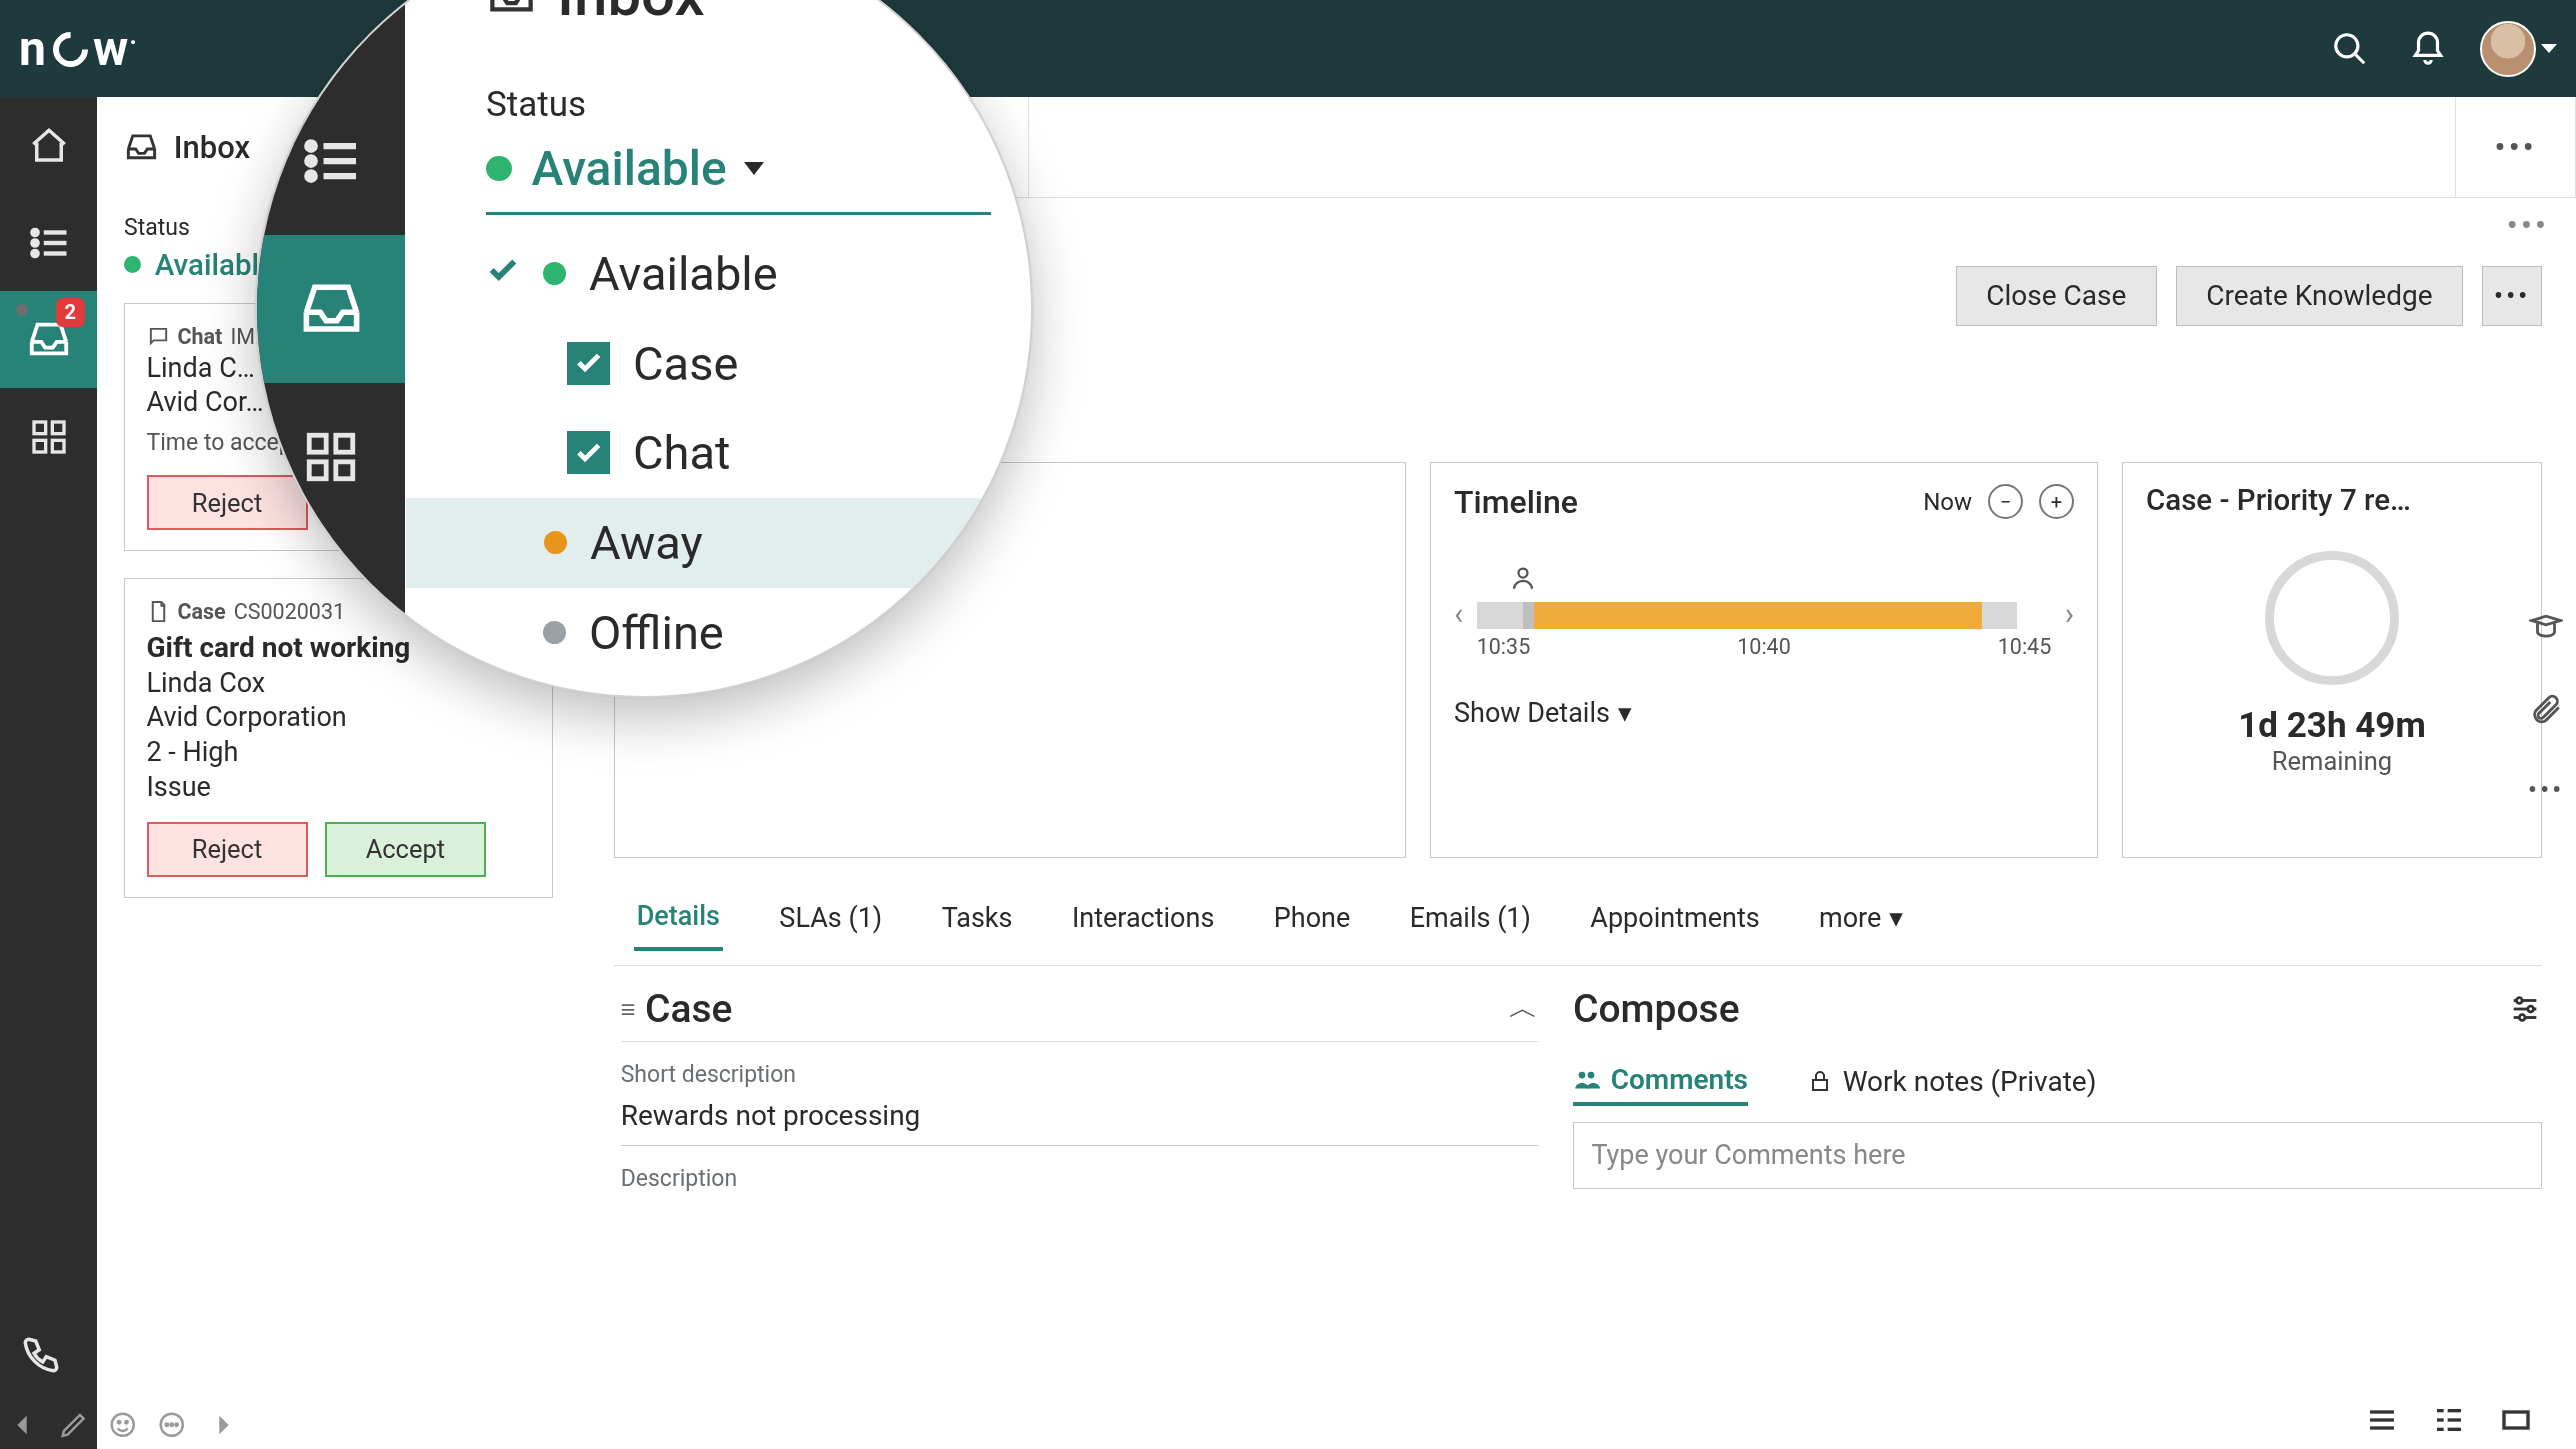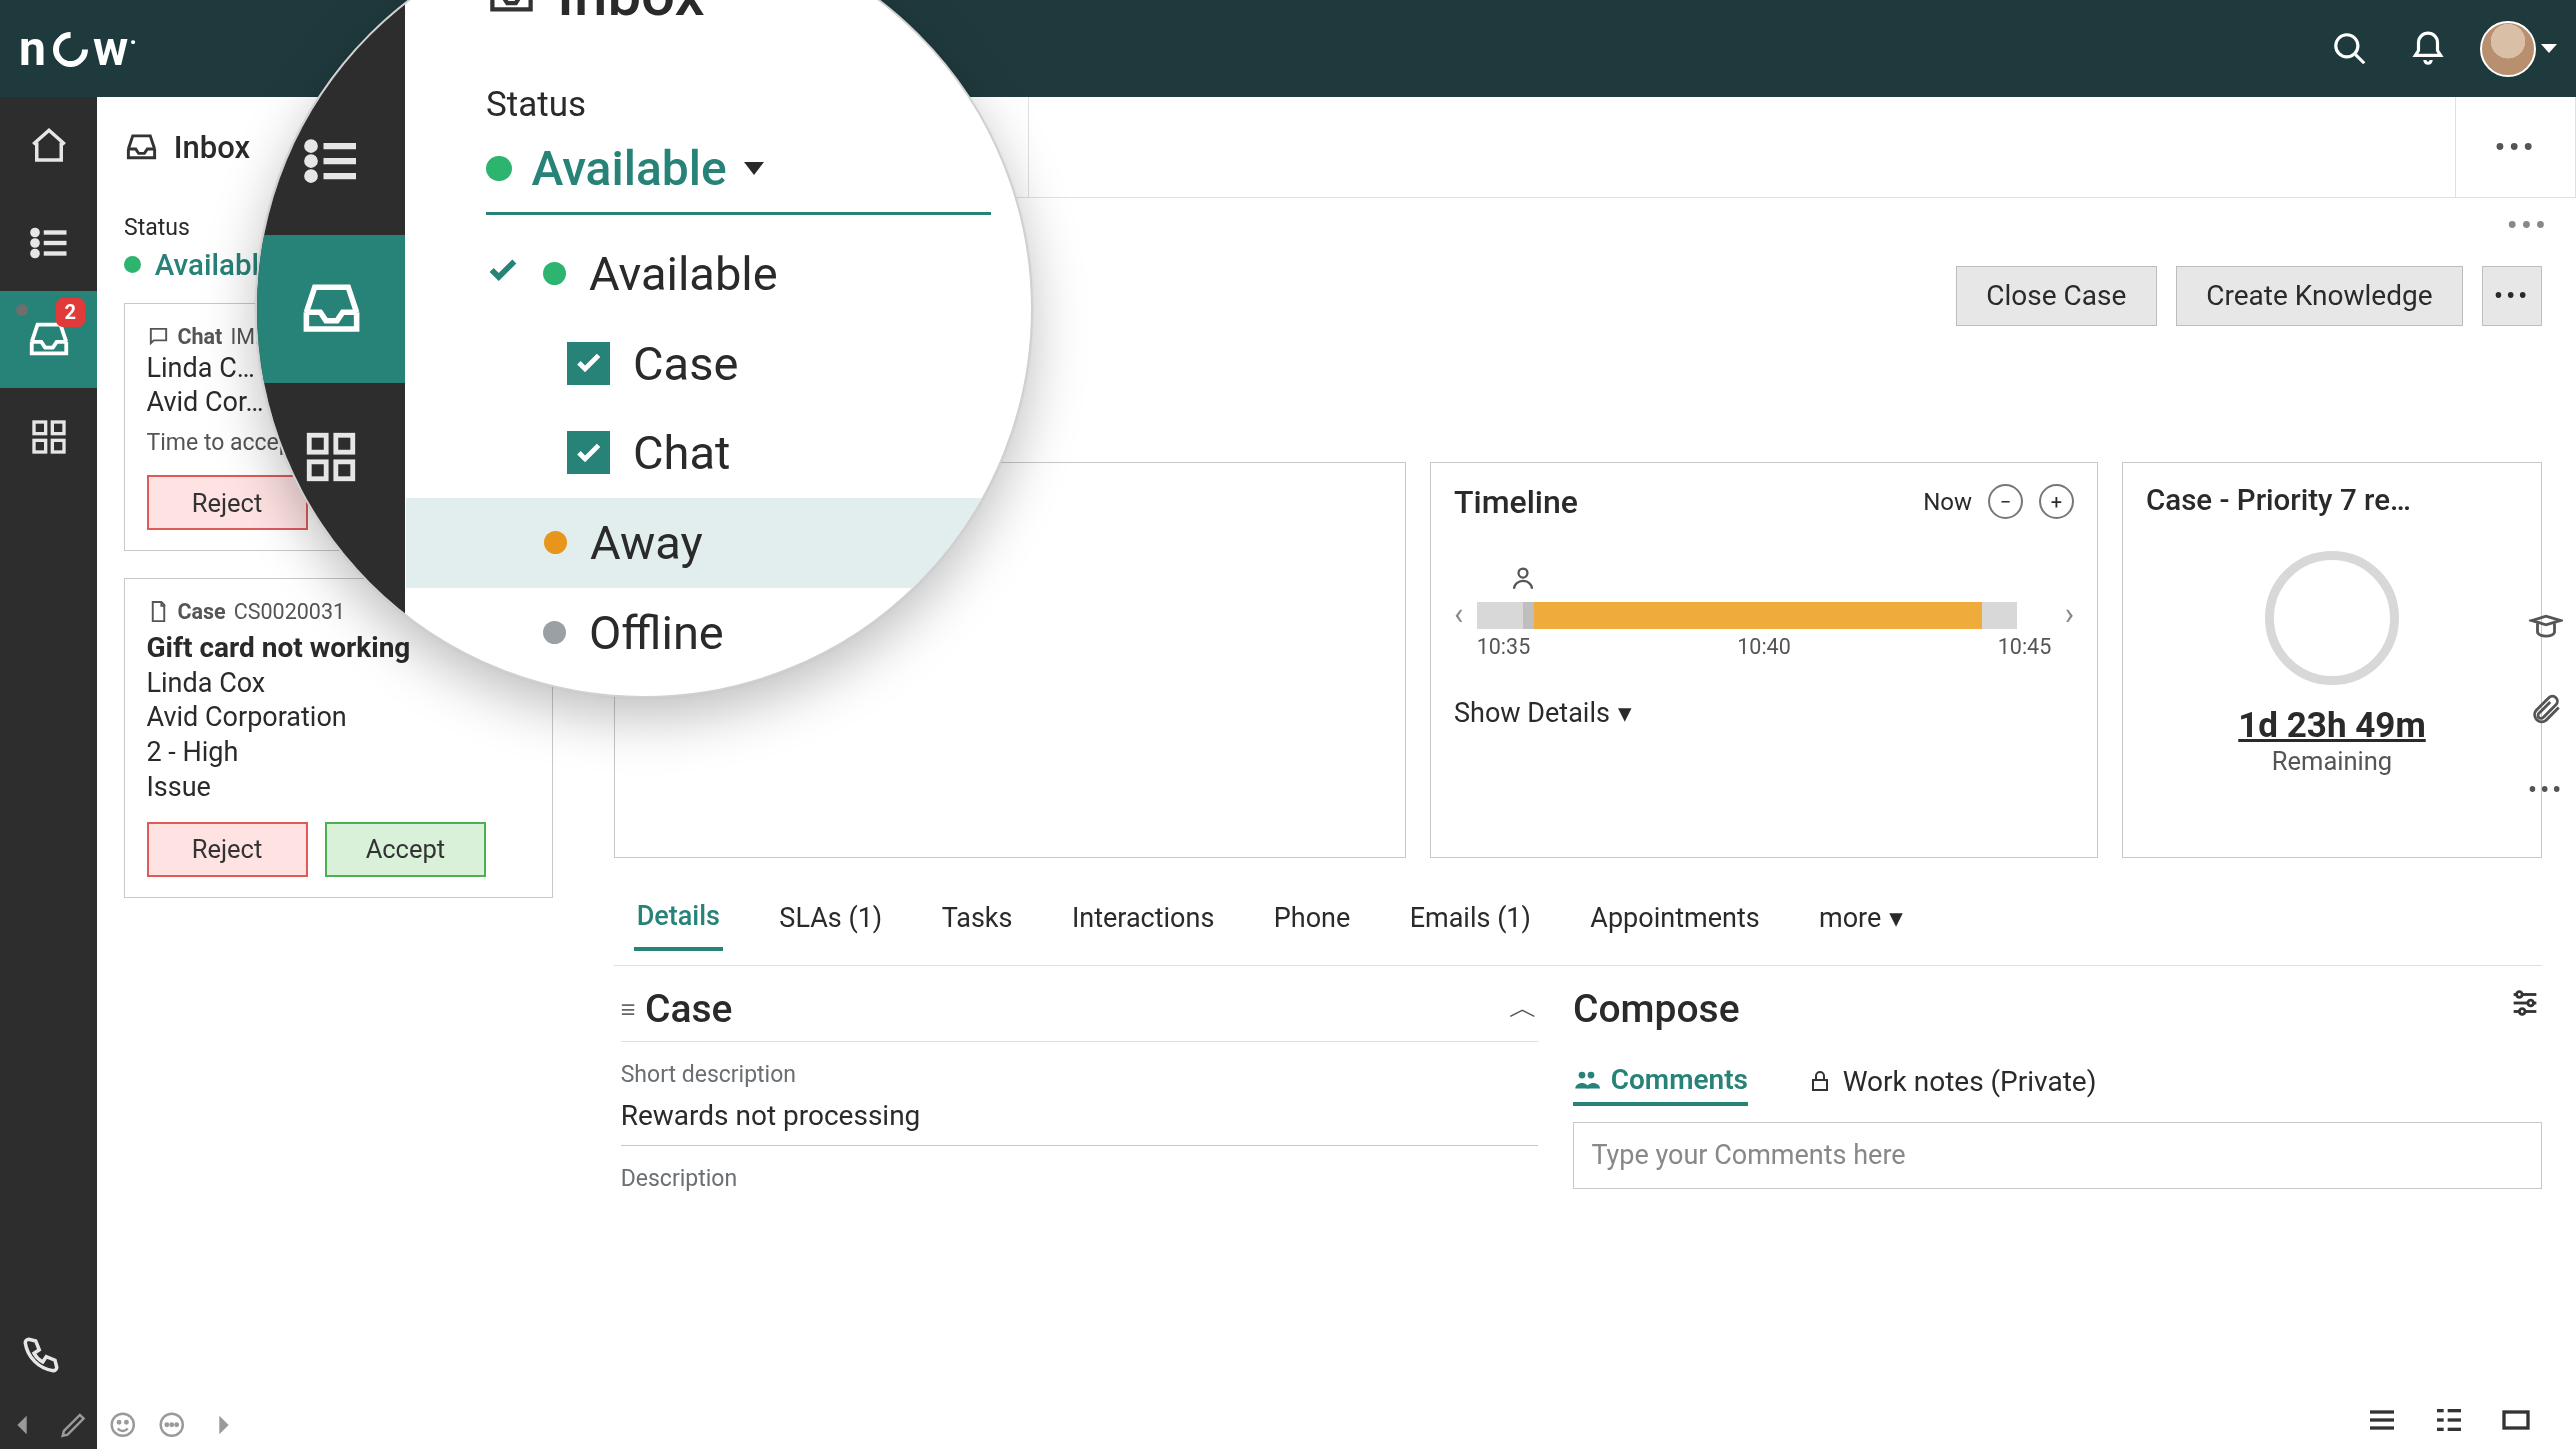--- a/index.html
+++ b/index.html
@@ -122,21 +122,21 @@
 .track .seg4{ width:6%; background:#d8d8d8;}
 .track .seg5{ width:6%; background:transparent;}
 .user-marker{ position:relative; height:34px;}
 .user-marker svg{ position:absolute; left:8%; transform:translateX(-50%); top:-4px;}
 .ticks{ display:flex; justify-content:space-between; font-size:21.5px; color:#555; margin-top:5.4px;}
 .show-details{ margin-top:38px; font-size:27px; display:flex; align-items:center; cursor:pointer;}
 .show-details .caret{ margin-left:8px;}
 
 .sla-title{ font-size:29.5px; font-weight:500; white-space:nowrap; overflow:hidden; text-overflow:ellipsis;}
 .sla-ring{ width:134px; height:134px; border:9.4px solid #d8d8d8; border-radius:50%; margin:34px auto 20px auto;}
-.sla-time{ font-size:35px; font-weight:700; text-align:center;text-decoration:underline;}
+.sla-time{ font-size:35px; font-weight:700; text-align:center;}
 .sla-remaining{ font-size:25.5px; text-align:center; color:#555;}
 
 
 .under-tabs{ display:flex; gap:54px; margin-top:36px; border-bottom:none; padding-left:20px; align-items:center;}
 .under-tabs .utab{ font-size:27px; color:var(--dark); padding:6.7px 2.7px 14.8px 2.7px; cursor:pointer;}
 .under-tabs .utab.active{ color:var(--teal); border-bottom:4px solid var(--teal); font-weight:500;}
 .under-tabs .more{ display:flex; align-items:center;}
 
 
 .lower{ display:flex; gap:27px; margin-top:13.4px; height:322px; border-top:1.3px solid var(--light-border);}
@@ -144,21 +144,21 @@
 .lower-right{ flex:1; padding-top:20px;}
 
 .case-section-head{ display:flex; align-items:center; padding:0 6.7px 9.4px 6.7px;}
 .drag-icon{ font-size:25.5px; color:#666; margin-right:13.4px; letter-spacing:-4px;}
 .case-section-head .title{ font-size:39px; font-weight:500;}
 .case-section-head .chev-up{ margin-left:auto; font-size:29.5px; color:#555;}
 .field{ margin-top:19px; padding:0 6.7px;}
 .field .flabel{ font-size:23px; color:var(--muted); margin-bottom:5.4px;}
 .field .finput{ font-size:28px; padding:5.4px 0 13.4px 0; border-bottom:1.3px solid var(--border); width:100%;}
 
-.compose-head{ display:flex; align-items:flex-start;}
+.compose-head{ display:flex; align-items:flex-end;}
 .compose-head .title{ font-size:39px; font-weight:500;}
 .compose-head .gear{ margin-left:auto; cursor:pointer;}
 .compose-tabs{ display:flex; gap:60px; margin-top:31px;}
 .compose-tabs .ctab{ font-size:28px; display:flex; align-items:center; gap:10.7px; padding-bottom:6px; cursor:pointer;}
 .compose-tabs .ctab.active{ color:var(--teal); border-bottom:4px solid var(--teal); font-weight:600;}
 .compose-input{ margin-top:16px; height:67px; border:1.3px solid var(--border); display:flex; align-items:center; padding:0 17.4px; color:#888; font-size:27px;}
 
 .view-switch{ position:absolute; bottom:13.4px; right:40px; display:flex; gap:27px;}
 .view-switch .vbtn{ width:40px; height:32px; display:flex; align-items:center; justify-content:center; cursor:pointer;}
 

